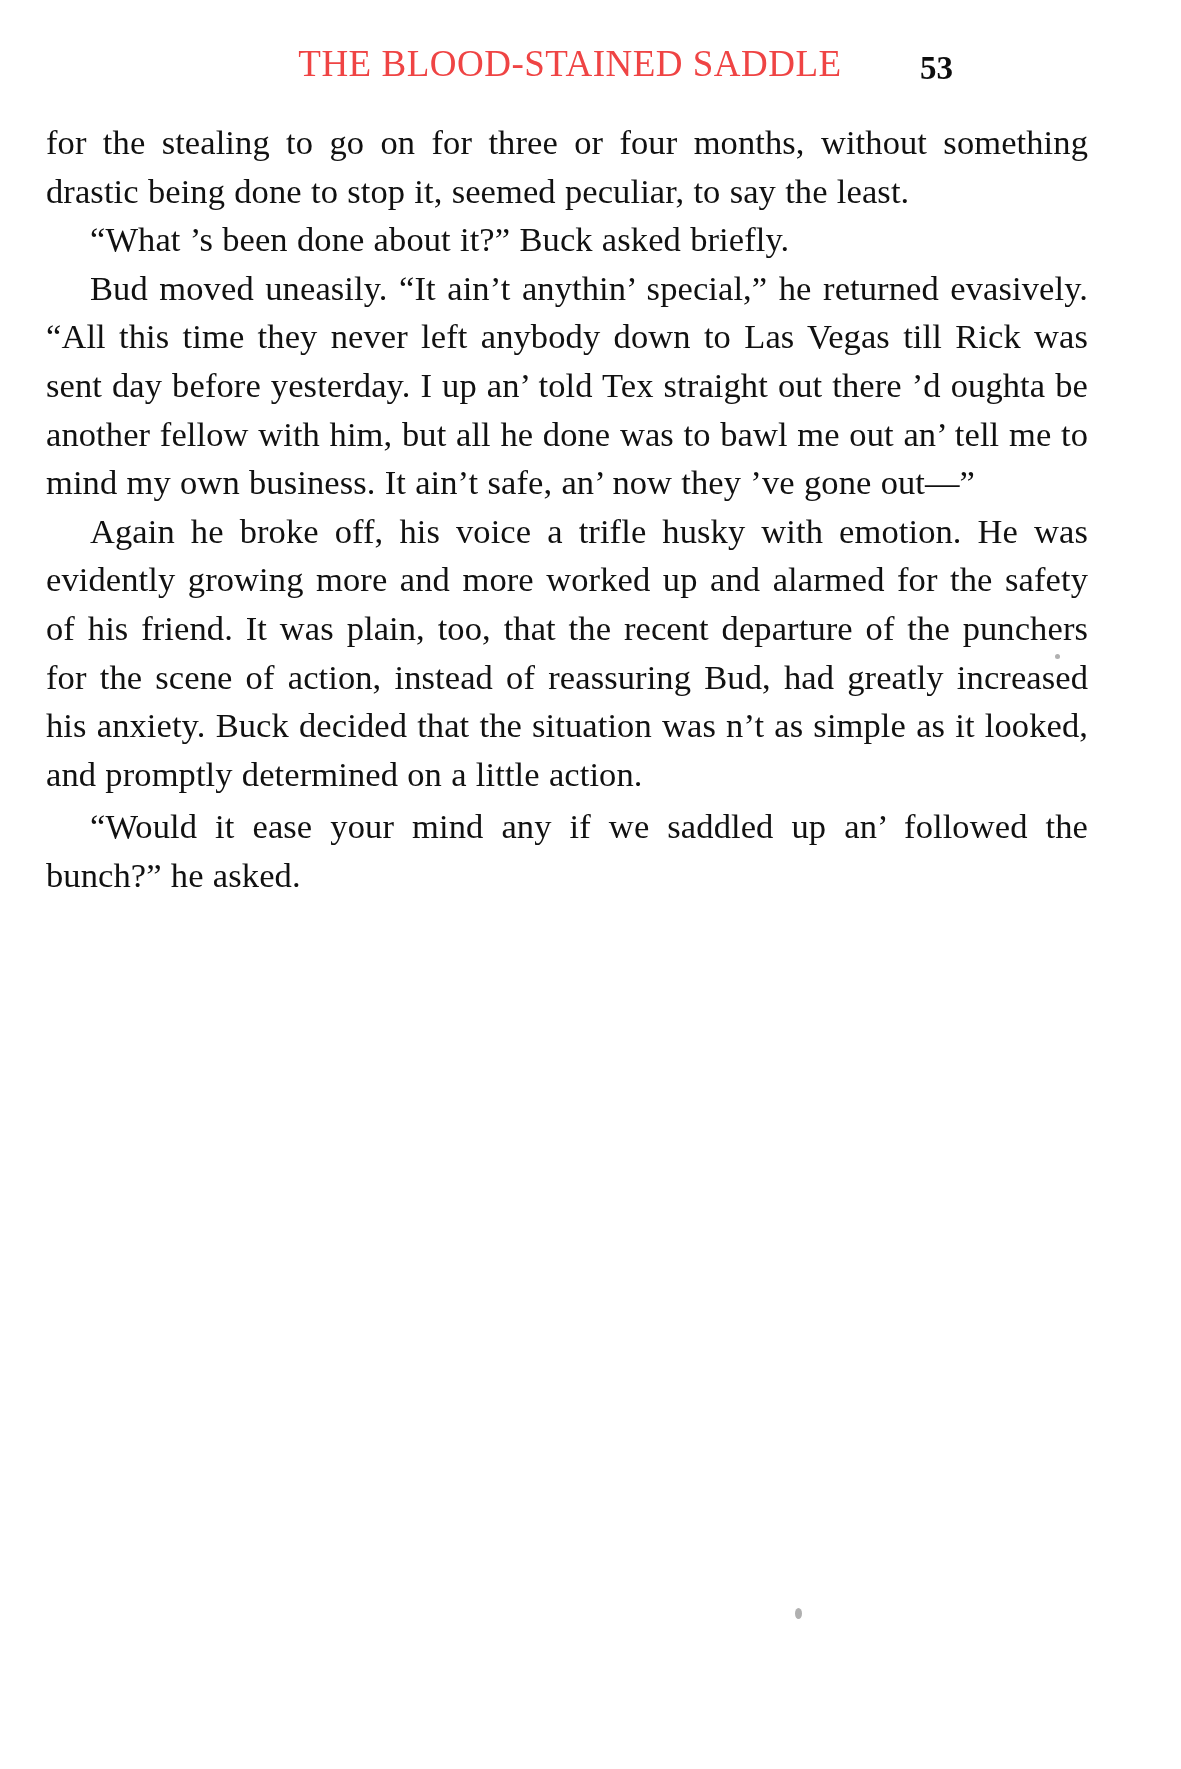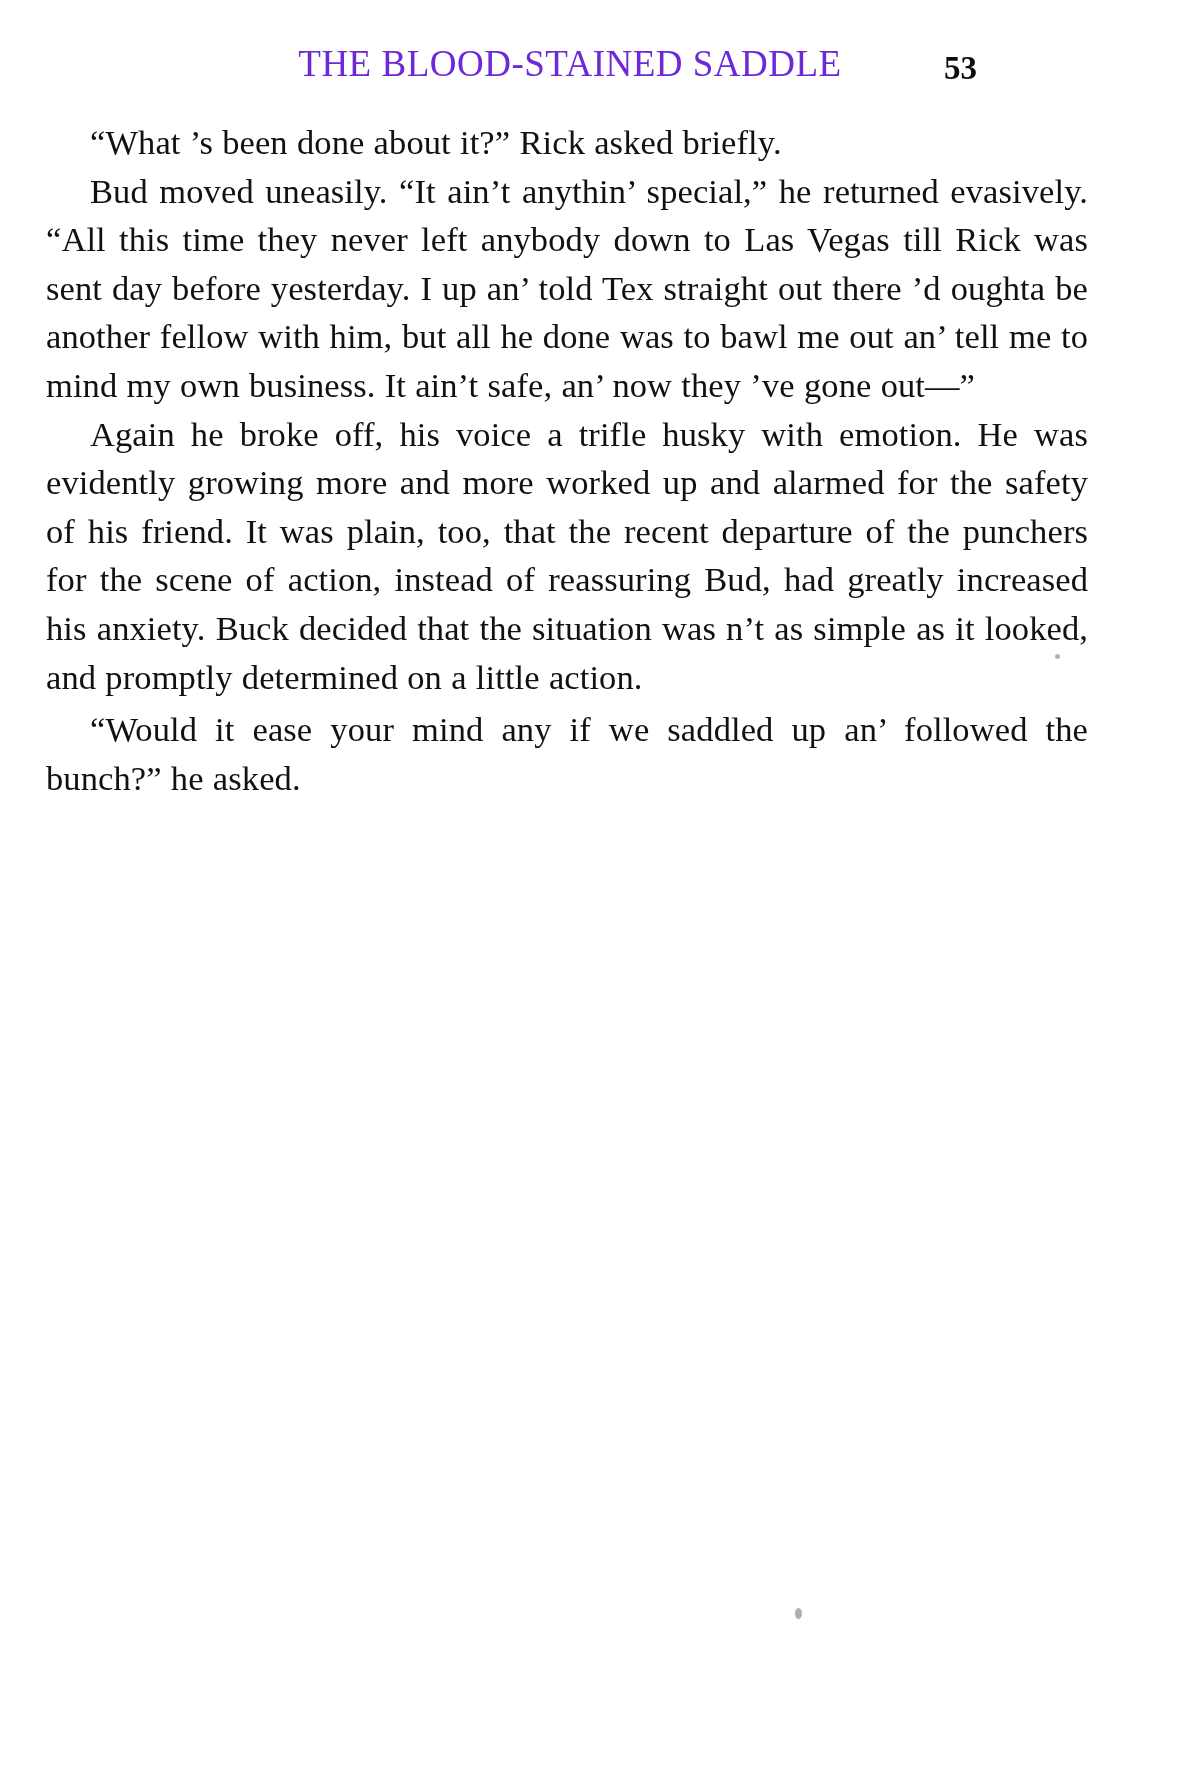--- a/index.html
+++ b/index.html
@@ -34,34 +34,33 @@
   .running-head {
     position: absolute;
     left: 190px;
     top: 0;
     width: 760px;
     text-align: center;
     font-family: "Liberation Serif", serif;
     font-size: 37px;
     letter-spacing: 0.5px;
     font-weight: 400;
-    color: #6d28d9;
+    color: #ef4444;
     white-space: nowrap;
   }
   .folio {
     position: absolute;
     left: 920px;
     top: 8px;
     width: 90px;
     text-align: left;
     font-family: "Liberation Serif", serif;
     font-size: 33px;
     font-weight: 700;
     color: #0d0d0d;
-    margin-left: 24px;
   }
   .body-text {
     position: absolute;
     left: 46px;
     top: 118px;
     width: 1042px;
   }
   .body-text p {
     margin: 0;
     font-size: 34.5px;
@@ -93,21 +92,22 @@
 <body>
 
 <div class="page">
 
   <div class="header">
     <div class="running-head">THE BLOOD-STAINED SADDLE</div>
     <div class="folio">53</div>
   </div>
 
   <div class="body-text">
-    <p class="indent">“What ’s been done about it?”   Rick asked briefly.</p>
+    <p class="noindent">for the stealing to go on for three or four months, without something drastic being done to stop it, seemed peculiar, to say the least.</p>
+    <p class="indent">“What ’s been done about it?”   Buck asked briefly.</p>
     <p class="indent">Bud moved uneasily.   “It ain’t anythin’ special,” he returned evasively.   “All this time they never left anybody down to Las Vegas till Rick was sent day before yesterday.   I up an’ told Tex straight out there ’d oughta be another fellow with him, but all he done was to bawl me out an’ tell me to mind my own business.   It ain’t safe, an’ now they ’ve gone out—”</p>
     <p class="indent">Again he broke off, his voice a trifle husky with emotion.   He was evidently growing more and more worked up and alarmed for the safety of his friend. It was plain, too, that the recent departure of the punchers for the scene of action, instead of reassuring Bud, had greatly increased his anxiety.   Buck decided that the situation was n’t as simple as it looked, and promptly determined on a little action.</p>
     <p class="indent">“Would it ease your mind any if we saddled up an’ followed the bunch?” he asked.</p>
   </div>
 
   <div class="speck" style="left:795px; top:1608px; width:7px; height:11px;"></div>
   <div class="speck" style="left:1055px; top:654px; width:5px; height:5px;"></div>
 
 </div>
 

